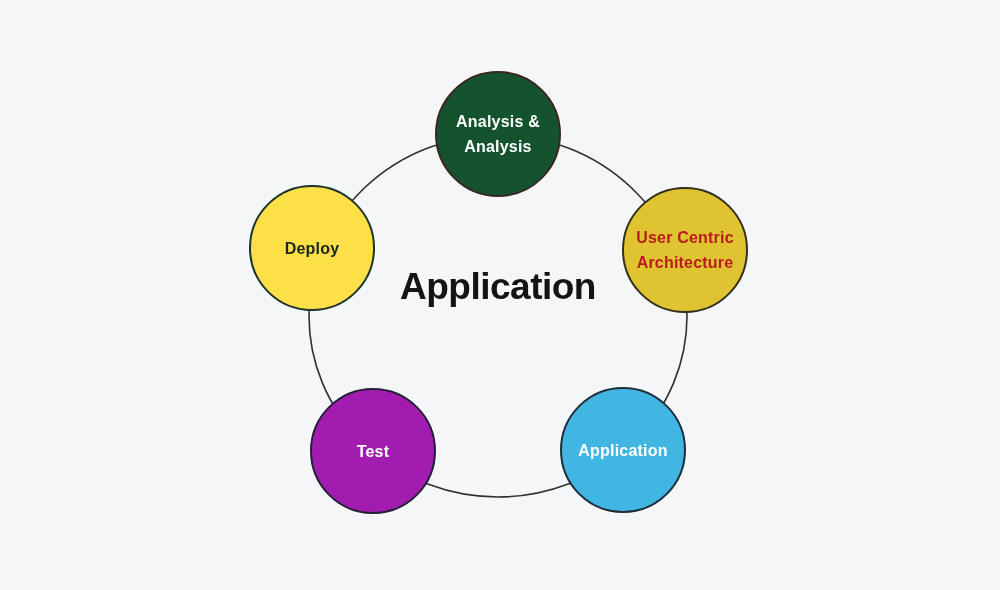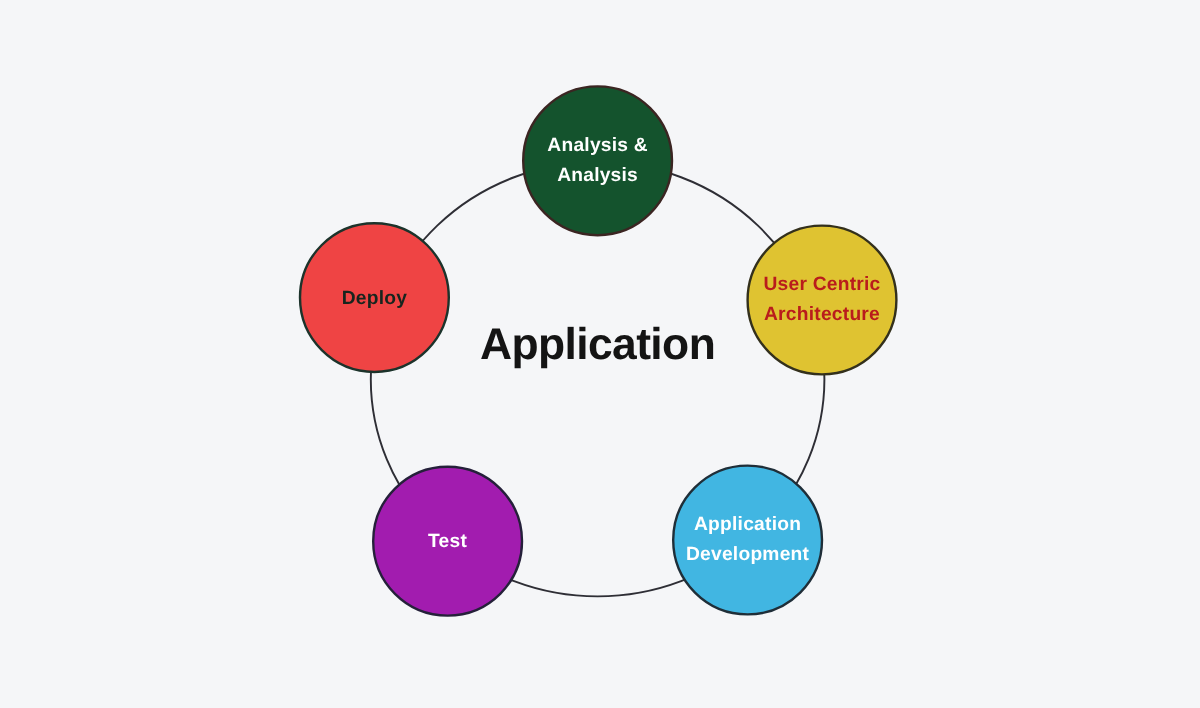--- a/index.html
+++ b/index.html
@@ -77,29 +77,28 @@
   <div class="node node-user" style="background: rgb(223, 195, 49); border-color: rgb(51, 48, 28); color: #b91c1c;">
     <div class="node-label">
       <div>User Centric</div>
       <div>Architecture</div>
     </div>
   </div>
 
   <div class="node node-appdev" style="background: rgb(65, 182, 226); border-color: rgb(31, 46, 56); color: rgb(255, 255, 255);">
     <div class="node-label">
       <div>Application</div>
-      <div>Development</div>
     </div>
   </div>
 
   <div class="node node-test" style="background: #a21caf; border-color: rgb(37, 32, 58); color: rgb(255, 255, 255);">
     <div class="node-label">
       <div>Test</div>
     </div>
   </div>
 
-  <div class="node node-deploy" style="background: #ef4444; border-color: rgb(28, 51, 43); color: rgb(22, 37, 30);">
+  <div class="node node-deploy" style="background: #fde047; border-color: rgb(28, 51, 43); color: rgb(22, 37, 30);">
     <div class="node-label">
       <div>Deploy</div>
     </div>
   </div>
 
 </div>
 
 </body></html>

